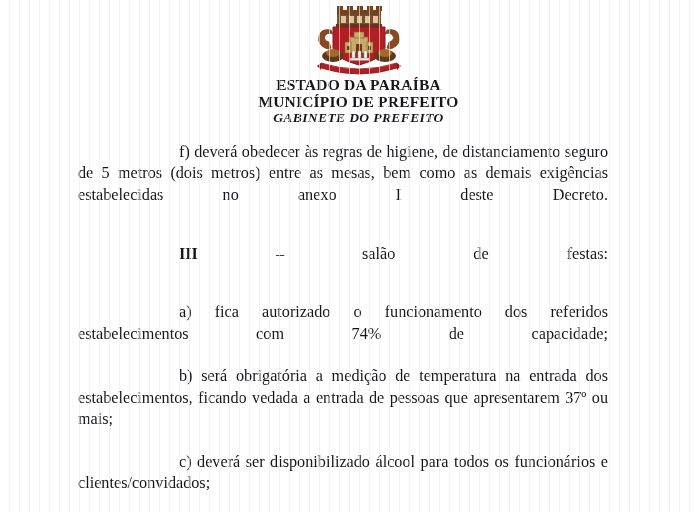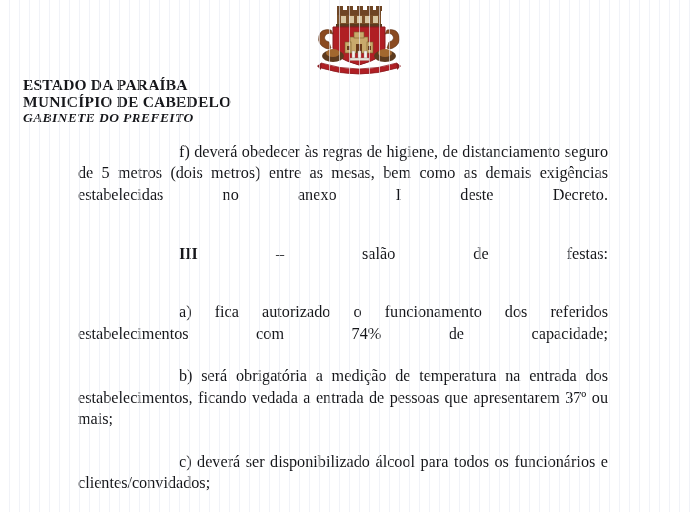--- a/index.html
+++ b/index.html
@@ -35,21 +35,21 @@
 
   .page {
     position: relative;
     width: 694px;
     height: 512px;
     z-index: 1;
   }
 
   
   .letterhead {
-    text-align: left;
+    text-align: center;
     padding-top: 4px;
     padding-left: 23px;
   }
 
   .crest {
     width: 104px;
     height: 72px;
     margin: 0 auto;
     display: block;
   }
@@ -158,21 +158,21 @@
       <rect x="57" y="47" width="3" height="7" fill="#f6f3ee" stroke="#9a9086" stroke-width="0.4"></rect>
       <rect x="43" y="54" width="19" height="2.5" fill="#e8e2d8" stroke="#9a9086" stroke-width="0.3"></rect>
 
       <path d="M14 59 Q52 71 90 59 L90 64 Q52 76 14 64 Z" fill="#b01f24" stroke="#8a1a1e" stroke-width="0.8"></path>
       <path d="M14 59 L10 62 L14 66 Z" fill="#8a1a1e"></path>
       <path d="M90 59 L94 62 L90 66 Z" fill="#8a1a1e"></path>
     </svg>
 
     <div class="org-line state">ESTADO DA PARAÍBA</div>
 
-    <div class="org-line city">MUNICÍPIO DE CABEDELO</div>
+    <div class="org-line city">MUNICÍPIO DE PREFEITO</div>
 
     <div class="org-line office">GABINETE DO PREFEITO</div>
   </div>
 
   <div class="body-text">
 
     <p class="para gap-before">f) deverá obedecer às regras de higiene, de distanciamento seguro de 5 metros (dois metros) entre as mesas, bem como as demais exigências estabelecidas no anexo I deste Decreto.</p>
 
     <p class="para gap-before">
       <span class="roman">III</span><span> – salão de festas:</span>

